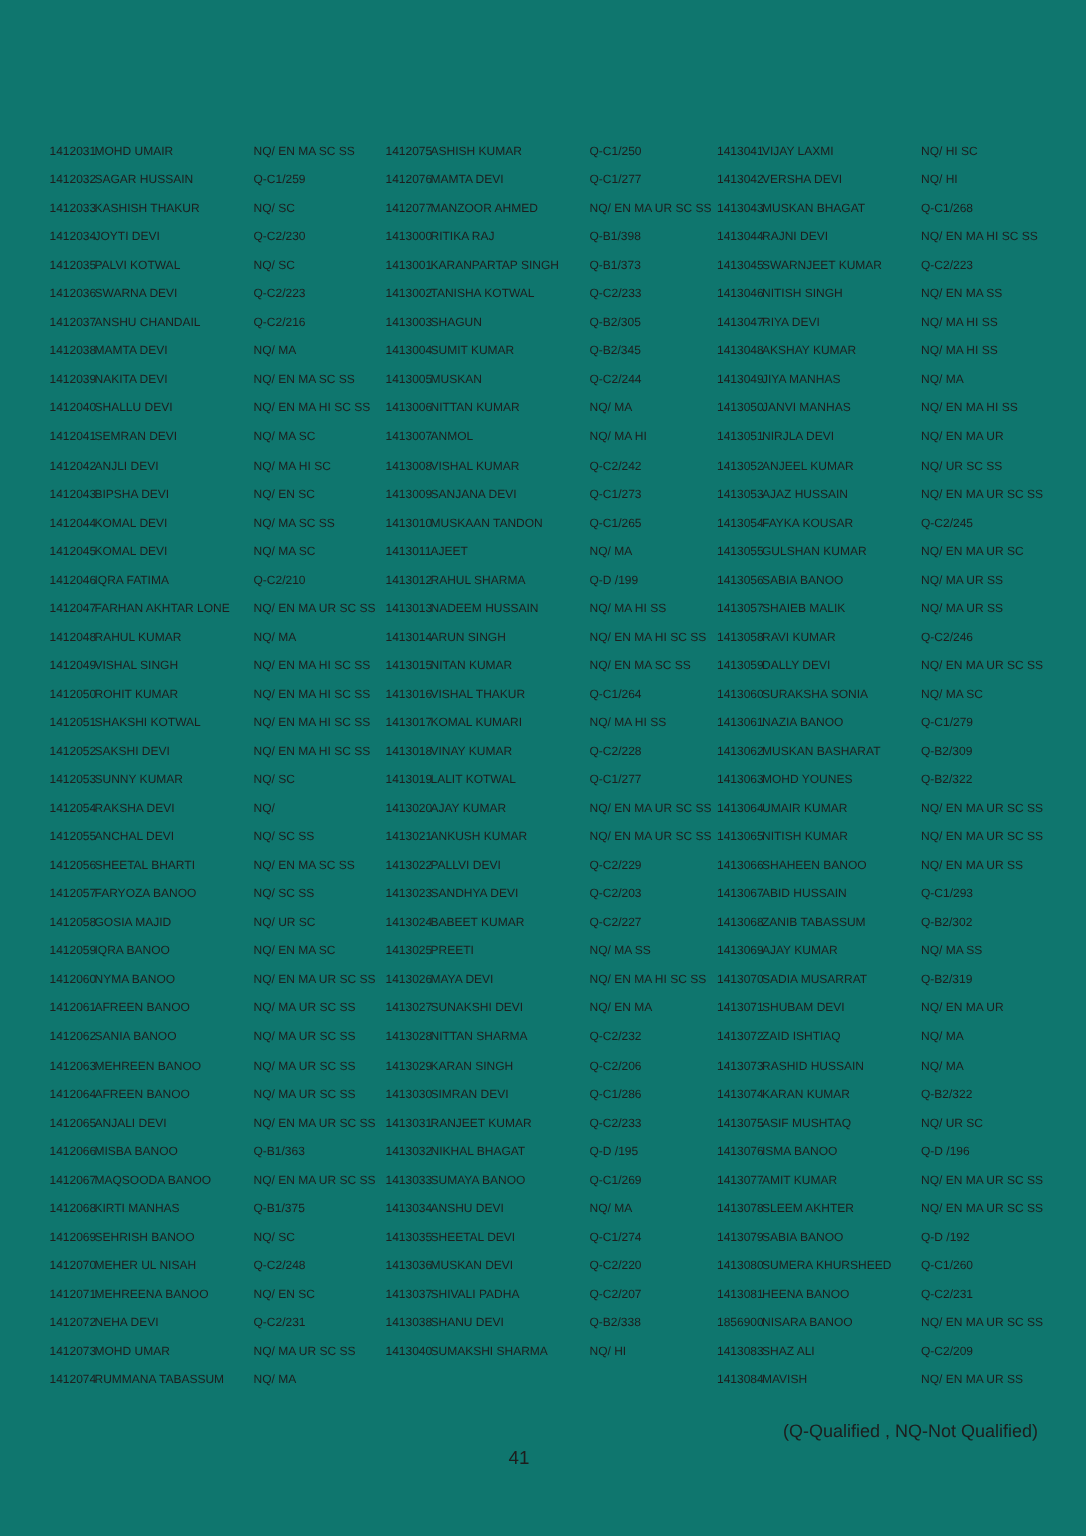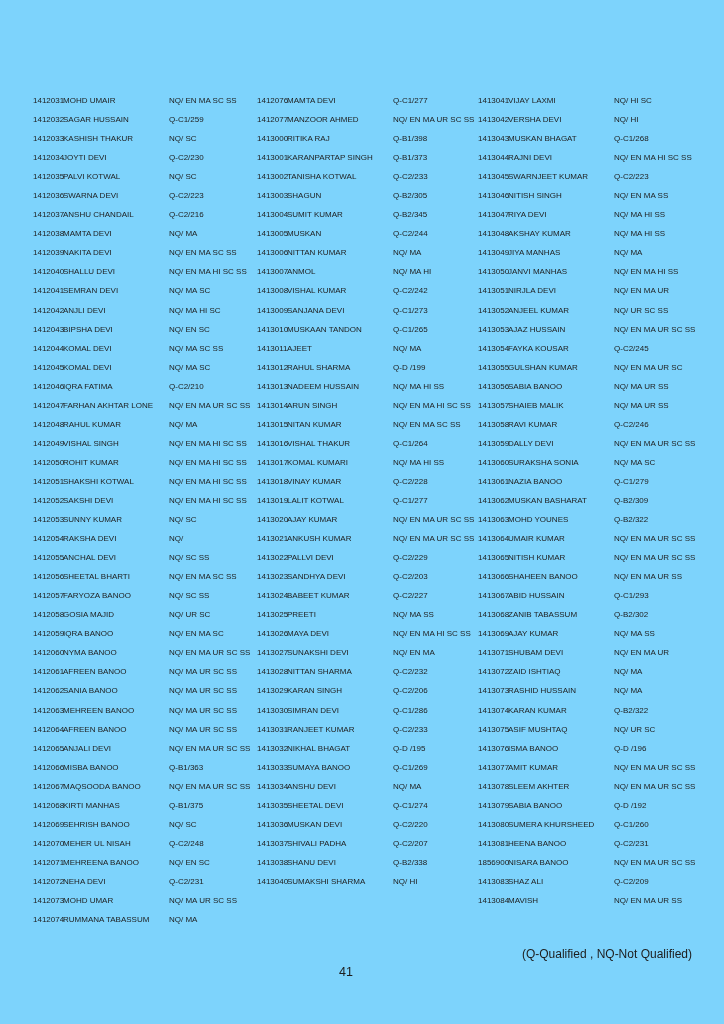--- a/index.html
+++ b/index.html
@@ -4,21 +4,21 @@
 <style>
   html, body {
     margin: 0;
     padding: 0;
     background: #ffffff;
   }
   .page {
     position: relative;
     width: 724px;
     height: 1024px;
-    background: #7dd3fc;
+    background: #0f766e;
     font-family: "Liberation Sans", sans-serif;
     color: #1d1d1d;
     overflow: hidden;
   }
   .content {
     position: absolute;
     top: 96px;
     left: 33px;
     display: flex;
   }
@@ -278,20 +278,25 @@
           <span class="result">NQ/ MA UR SC SS</span>
         </div>
         <div class="row">
           <span class="roll">1412074</span>
           <span class="name">RUMMANA TABASSUM</span>
           <span class="result">NQ/ MA</span>
         </div>
       </div>
     <div class="col col-2">
         <div class="row">
+          <span class="roll">1412075</span>
+          <span class="name">ASHISH KUMAR</span>
+          <span class="result">Q-C1/250</span>
+        </div>
+        <div class="row">
           <span class="roll">1412076</span>
           <span class="name">MAMTA DEVI</span>
           <span class="result">Q-C1/277</span>
         </div>
         <div class="row">
           <span class="roll">1412077</span>
           <span class="name">MANZOOR AHMED</span>
           <span class="result">NQ/ EN MA UR SC SS</span>
         </div>
         <div class="row">
@@ -633,20 +638,25 @@
         </div>
         <div class="row">
           <span class="roll">1413068</span>
           <span class="name">ZANIB TABASSUM</span>
           <span class="result">Q-B2/302</span>
         </div>
         <div class="row">
           <span class="roll">1413069</span>
           <span class="name">AJAY KUMAR</span>
           <span class="result">NQ/ MA SS</span>
+        </div>
+        <div class="row">
+          <span class="roll">1413070</span>
+          <span class="name">SADIA MUSARRAT</span>
+          <span class="result">Q-B2/319</span>
         </div>
         <div class="row">
           <span class="roll">1413071</span>
           <span class="name">SHUBAM DEVI</span>
           <span class="result">NQ/ EN MA UR</span>
         </div>
         <div class="row">
           <span class="roll">1413072</span>
           <span class="name">ZAID ISHTIAQ</span>
           <span class="result">NQ/ MA</span>

